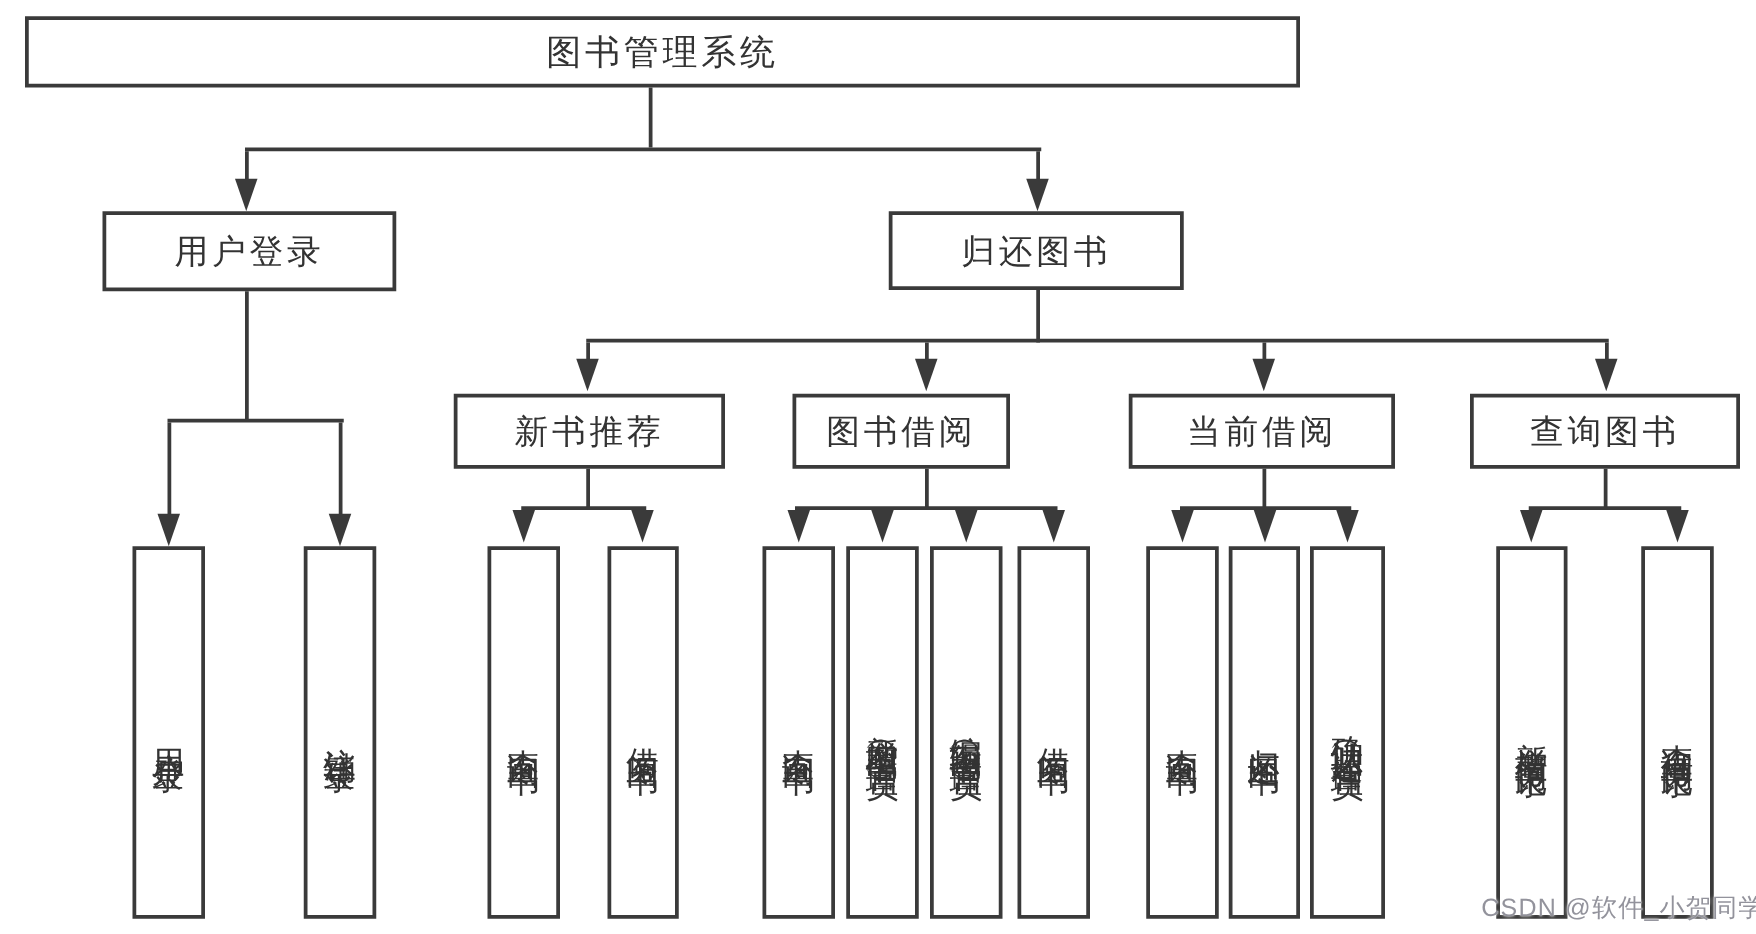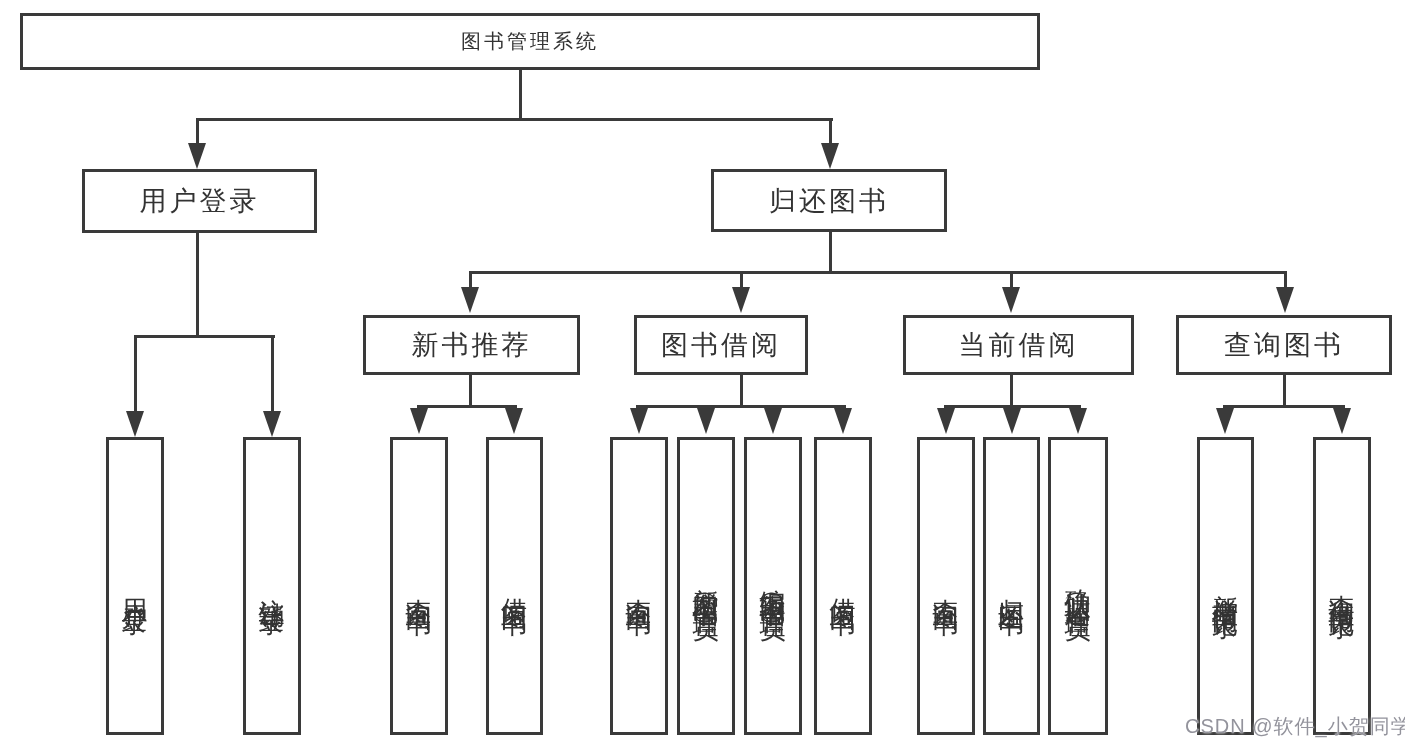--- a/index.html
+++ b/index.html
@@ -16,21 +16,21 @@
     box-sizing: border-box;
     border: 3px solid #3a3a3a;
     background: #ffffff;
     display: flex;
     align-items: center;
     justify-content: center;
     color: #333333;
     text-align: center;
   }
   .hbox { font-size: 27px; letter-spacing: 3px; white-space: nowrap; }
-  .rootbox { font-size: 20px; letter-spacing: 3px; }
+  .rootbox { font-size: 28px; letter-spacing: 3px; }
   .vbox {
     writing-mode: vertical-rl;
     font-size: 26px;
     letter-spacing: 4px;
     line-height: 1;
     top: 437px;
     height: 298px;
   }
   .line {
     position: absolute;
@@ -86,21 +86,21 @@
   <div class="line" style="left:740px; top:274px; width:3px; height:15px;"></div>
   <div class="line" style="left:1010px; top:274px; width:3px; height:15px;"></div>
   <div class="line" style="left:1284px; top:274px; width:3px; height:15px;"></div>
   <div class="arrowhead" style="left:461px; top:287px;"></div>
   <div class="arrowhead" style="left:732px; top:287px;"></div>
   <div class="arrowhead" style="left:1002px; top:287px;"></div>
   <div class="arrowhead" style="left:1276px; top:287px;"></div>
 
   <div class="box hbox" style="left:363px; top:315px; width:217px; height:60px;">新书推荐</div>
   <div class="box hbox" style="left:634px; top:315px; width:174px; height:60px;">图书借阅</div>
-  <div class="box hbox" style="left:903px; top:315px; width:231px; height:60px;text-align:right;">当前借阅</div>
+  <div class="box hbox" style="left:903px; top:315px; width:213px; height:60px;text-align:right;">当前借阅</div>
   <div class="box hbox" style="left:1176px; top:315px; width:216px; height:60px;">查询图书</div>
 
   <div class="line" style="left:469px; top:375px; width:3px; height:32px;"></div>
   <div class="line" style="left:417px; top:405px; width:100px; height:3px;"></div>
   <div class="arrowhead" style="left:410px; top:408px;"></div>
   <div class="arrowhead" style="left:505px; top:408px;"></div>
 
   <div class="line" style="left:740px; top:375px; width:3px; height:32px;"></div>
   <div class="line" style="left:636px; top:405px; width:210px; height:3px;"></div>
   <div class="arrowhead" style="left:630px; top:408px;"></div>

